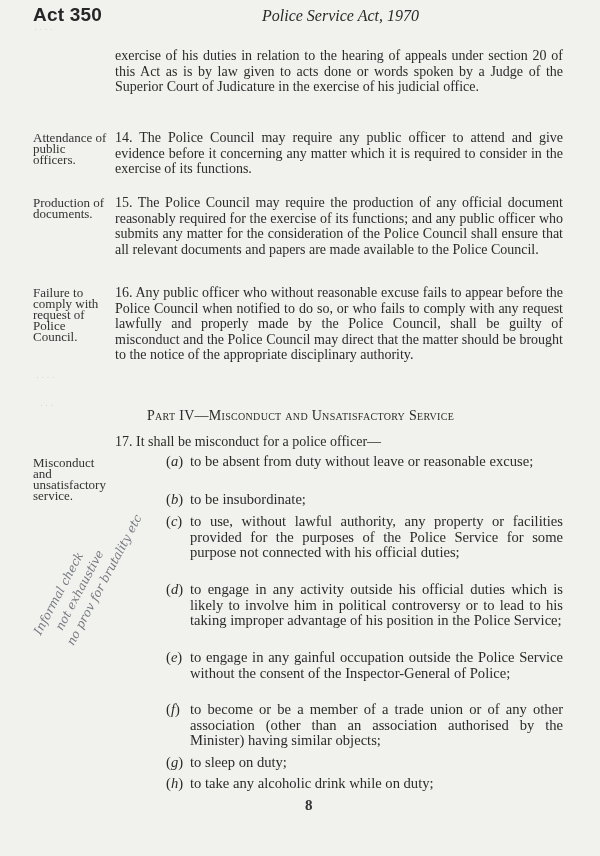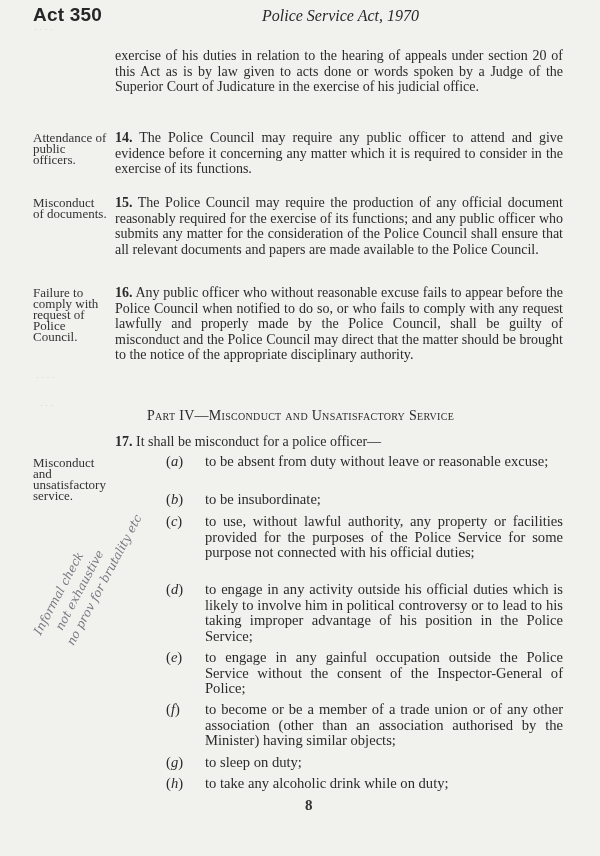--- a/index.html
+++ b/index.html
@@ -24,34 +24,34 @@
       position: absolute; left: 115px; width: 448px;
       font-size: 14px; line-height: 15.6px; text-align: justify;
       color: #2b2b2b;
     }
     .body-col p { margin: 0; }
     .marginal {
       position: absolute; left: 33px; width: 74px;
       font-family: "Liberation Serif", "DejaVu Serif", serif;
       font-size: 13px; line-height: 11px; color: #333;
     }
-    .secnum { font-weight: bold; margin-top: 20px; }
+    .secnum { font-weight: normal; margin-top: 20px; }
     .part-heading {
       position: absolute; left: 147px; top: 408px;
       font-size: 14px; letter-spacing: 0.3px; color: #2b2b2b;
       font-variant: small-caps;
       text-align: center;
     }
     .item {
       position: absolute; left: 166px; width: 397px;
       font-size: 14.6px; line-height: 15.6px; text-align: justify;
     }
     .item .lbl { position: absolute; left: 0; top: 0; }
     .item .lbl i { font-style: italic; }
-    .item .txt { display: block; margin-left: 39px; }
+    .item .txt { display: block; margin-left: 24px; }
     .page-number {
       position: absolute; left: 305px; top: 797px; font-size: 15px; font-weight: bold; color: #333;
     }
     .handwriting {
       position: absolute; left: 30px; top: 630px; width: 200px;
       transform: rotate(-62deg); transform-origin: left top;
       font-family: "DejaVu Serif", serif; font-style: italic;
       font-size: 12px; line-height: 17px; color: #777a80;
     }
     .handwriting span { display: block; white-space: nowrap; }
@@ -68,21 +68,21 @@
   <div class="body-col" style="top:48px;">
     <p>exercise of his duties in relation to the hearing of appeals under section 20 of this Act as is by law given to acts done or words spoken by a Judge of the Superior Court of Judicature in the exercise of his judicial office.</p>
   </div>
 
   <div class="marginal" style="top:132px;">Attendance of public officers.</div>
   <div class="body-col" style="top:130px;">
     <p><span class="secnum">14.</span>
        <span>The Police Council may require any public officer to attend and give evidence before it concerning any matter which it is required to consider in the exercise of its functions.</span></p>
   </div>
 
-  <div class="marginal" style="top:197px;">Misconduct of documents.</div>
+  <div class="marginal" style="top:197px;">Production of documents.</div>
   <div class="body-col" style="top:195px;">
     <p><span class="secnum">15.</span>
        <span>The Police Council may require the production of any official document reasonably required for the exercise of its functions; and any public officer who submits any matter for the consideration of the Police Council shall ensure that all relevant documents and papers are made available to the Police Council.</span></p>
   </div>
 
   <div class="marginal" style="top:287px;">Failure to comply with request of Police Council.</div>
   <div class="body-col" style="top:285px;">
     <p><span class="secnum">16.</span>
        <span>Any public officer who without reasonable excuse fails to appear before the Police Council when notified to do so, or who fails to comply with any request lawfully and properly made by the Police Council, shall be guilty of misconduct and the Police Council may direct that the matter should be brought to the notice of the appropriate disciplinary authority.</span></p>
   </div>

